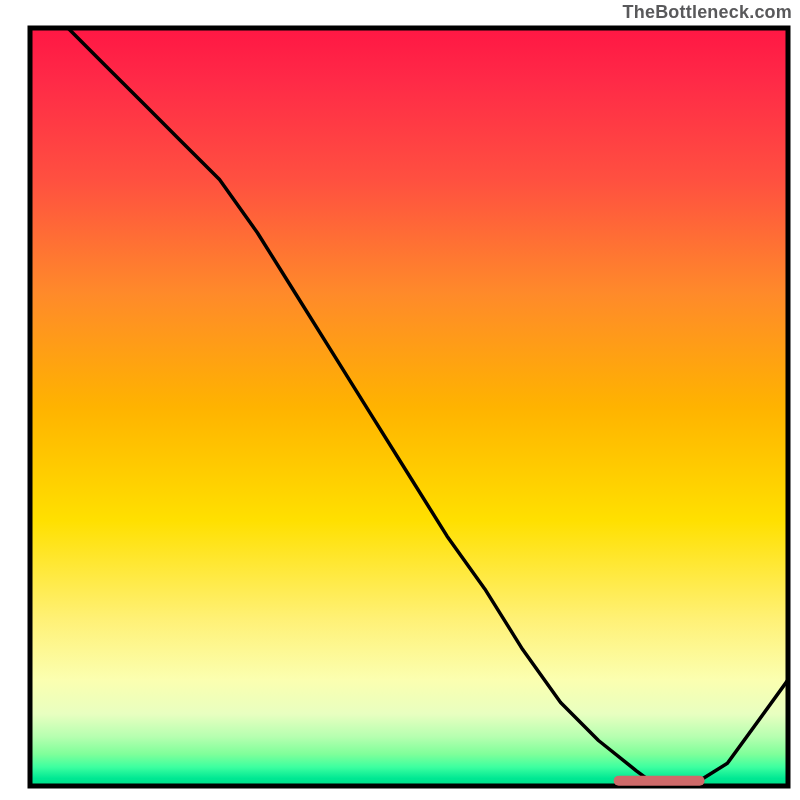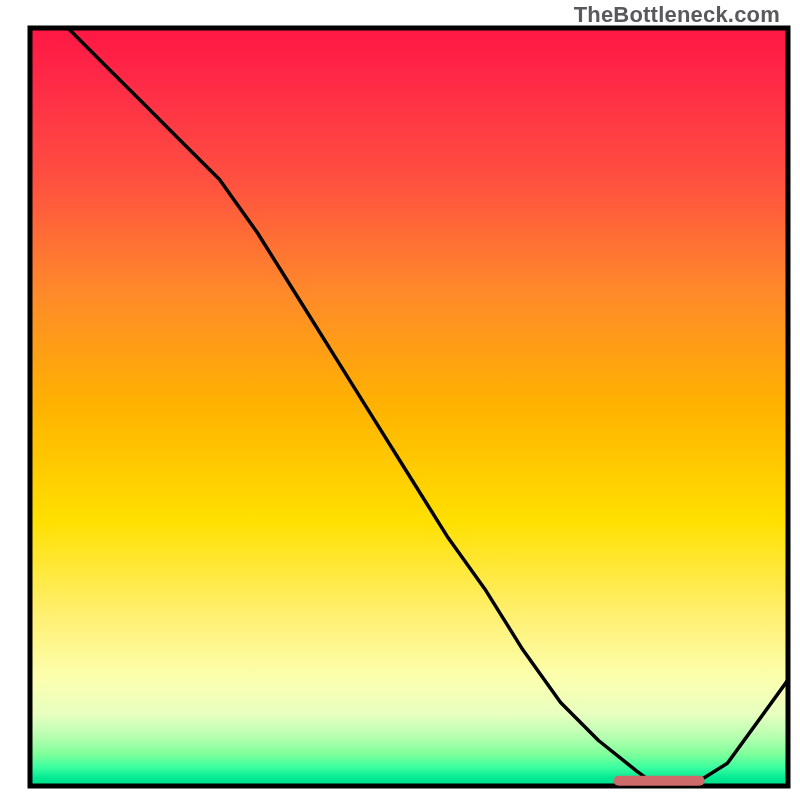--- a/index.html
+++ b/index.html
@@ -11,23 +11,23 @@
     background: #fff;
   }
   .stage {
     position: relative;
     width: 800px;
     height: 800px;
   }
   .watermark {
     position: absolute;
     top: 2px;
-    right: 20px;
+    right: 8px;
     font-family: Arial, Helvetica, sans-serif;
-    font-size: 22px;
+    font-size: 18px;
     font-weight: 600;
     color: #59595b;
     letter-spacing: 0.2px;
   }
   svg {
     position: absolute;
     top: 0;
     left: 0;
   }
 </style>

